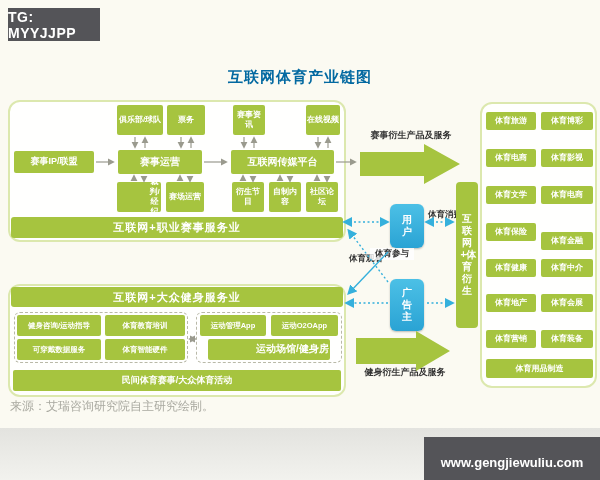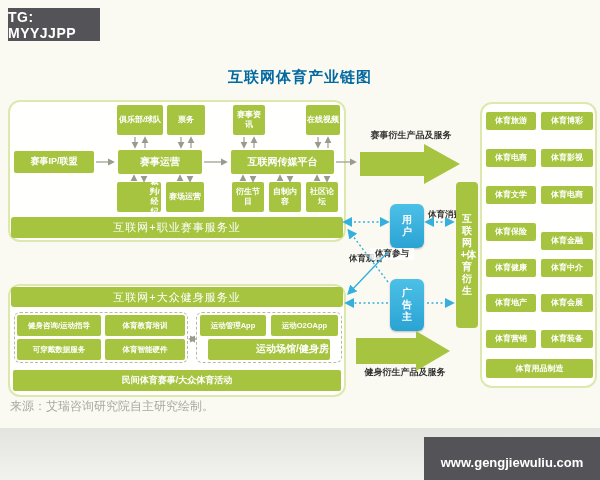--- a/index.html
+++ b/index.html
@@ -7,21 +7,21 @@
     --dark-box:#545458; --page-bg:#fbfaf2; --band:#e3e3df;
   }
   *{margin:0;padding:0;box-sizing:border-box;}
   html,body{width:600px;height:480px;}
   body{font-family:"Liberation Sans","DejaVu Sans",sans-serif;background:#fff;}
   #stage{position:relative;width:600px;height:480px;background:var(--page-bg);overflow:hidden;}
   .darkbox{position:absolute;background:var(--dark-box);color:#fff;display:flex;align-items:center;justify-content:center;font-weight:bold;}
   .title{position:absolute;left:0;top:68px;width:600px;text-align:center;font-size:15px;font-weight:bold;color:#0369a1;letter-spacing:1px;}
   .container{position:absolute;background:#fffffe;border:2px solid var(--border-green);border-radius:12px;}
   .gbox{position:absolute;background:var(--green);color:#fff;display:flex;align-items:center;justify-content:center;text-align:center;font-weight:bold;border-radius:2px;line-height:1.25;padding:1px;}
-  .banner{position:absolute;background:var(--green);color:#fff;display:flex;align-items:center;justify-content:center;font-weight:normal;border-radius:3px;letter-spacing:1px;}
+  .banner{position:absolute;background:var(--green);color:#fff;display:flex;align-items:center;justify-content:center;font-weight:bold;border-radius:3px;letter-spacing:1px;}
   .dashed-group{position:absolute;border:1px dashed #b9b9a8;border-radius:6px;background:transparent;}
   .bluebox{position:absolute;background:linear-gradient(180deg,#4cc0e6,#2aa3d4);color:#fff;border-radius:6px;display:flex;align-items:center;justify-content:center;text-align:center;font-weight:bold;box-shadow:0 1px 2px rgba(0,0,0,.25);}
   .vtext{width:13px;word-break:break-all;line-height:1.2;text-align:center;}
   .flowlabel{position:absolute;font-weight:bold;color:#333;text-align:center;}
   .source{position:absolute;left:10px;top:398px;font-size:12px;color:#a9a9a0;}
   svg{position:absolute;left:0;top:0;}
   .band{position:absolute;left:0;top:428px;width:600px;height:52px;background:linear-gradient(180deg,var(--band),#f2f2ee);}
 </style>
 </head>
 <body>

